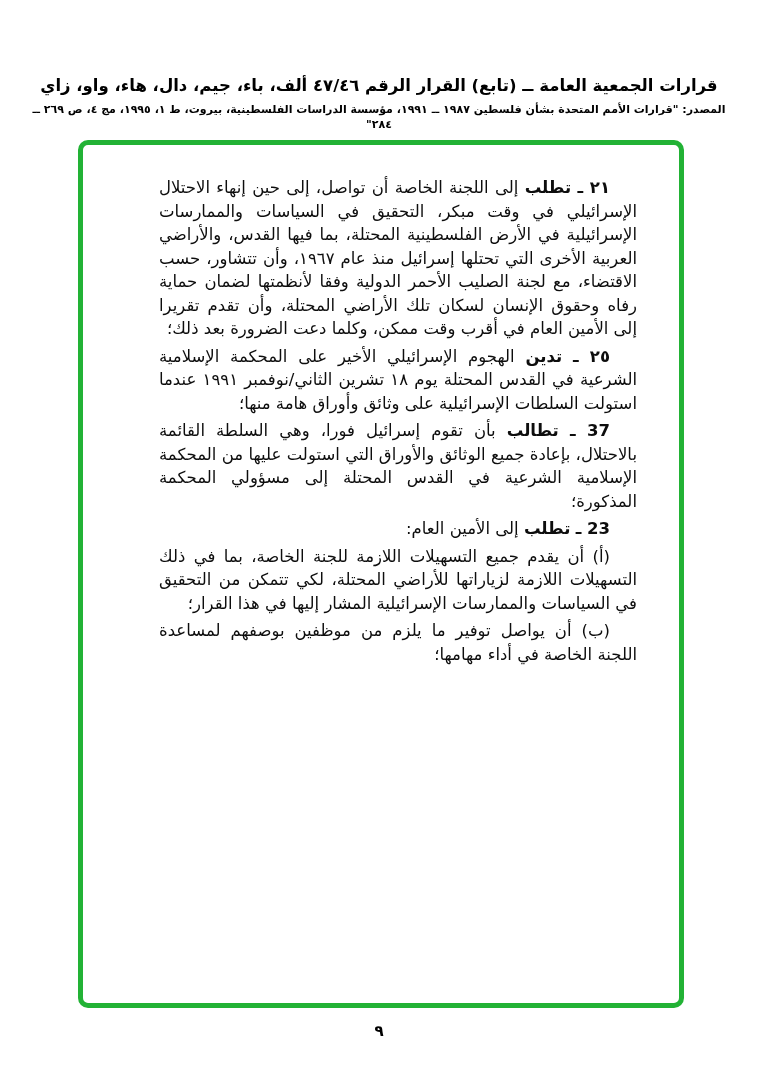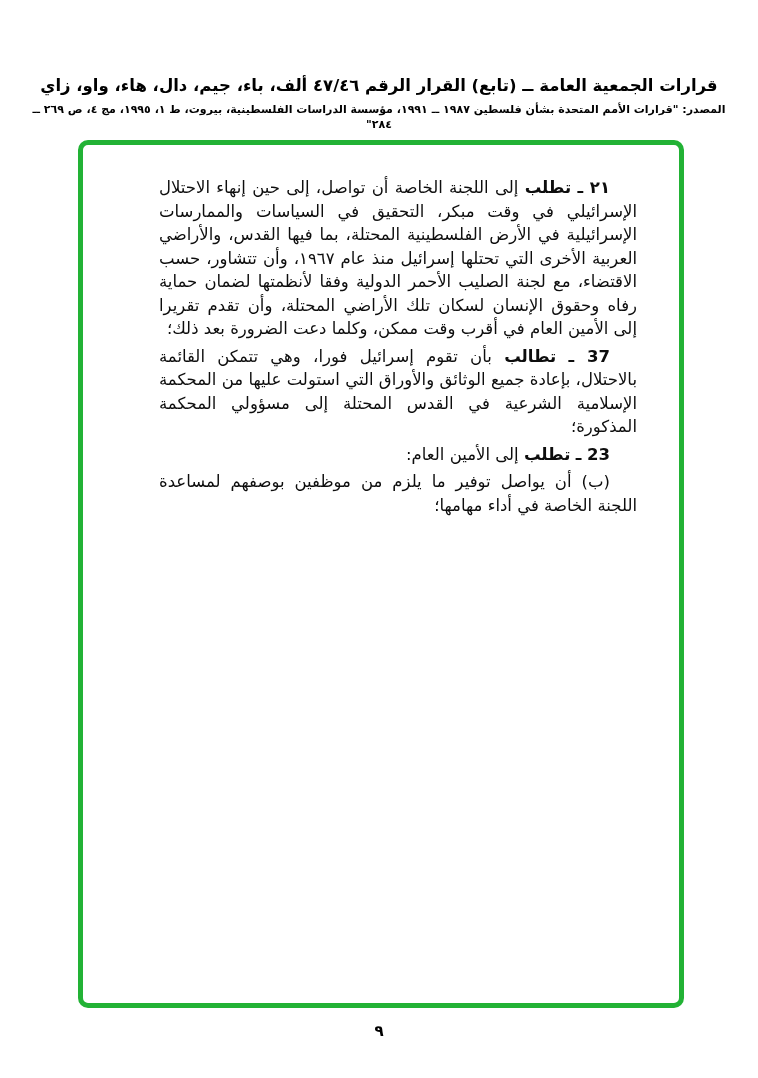--- a/index.html
+++ b/index.html
@@ -64,25 +64,27 @@
 
   <div class="green-box" style="border-color: rgb(34, 178, 53);"></div>
 
   <div class="body-text" style="color: rgb(13, 13, 13);">
 
     <p><span class="pfx">٢١ ـ</span> <span class="lead">تطلب</span> <span>إلى اللجنة الخاصة أن تواصل، إلى حين إنهاء الاحتلال الإسرائيلي في وقت مبكر، التحقيق في السياسات والممارسات الإسرائيلية في الأرض الفلسطينية المحتلة، بما فيها القدس، والأراضي العربية الأخرى التي تحتلها إسرائيل منذ عام ١٩٦٧، وأن تتشاور، حسب الاقتضاء، مع لجنة الصليب الأحمر الدولية وفقا لأنظمتها لضمان حماية رفاه وحقوق الإنسان لسكان تلك الأراضي المحتلة، وأن تقدم تقريرا إلى الأمين العام في أقرب وقت ممكن، وكلما دعت الضرورة بعد ذلك؛</span></p>
 
 
 
 
+    <p><span class="pfx">٢٥ ـ</span> <span class="lead">تدين</span> <span>الهجوم الإسرائيلي الأخير على المحكمة الإسلامية الشرعية في القدس المحتلة يوم ١٨ تشرين الثاني/نوفمبر ١٩٩١ عندما استولت السلطات الإسرائيلية على وثائق وأوراق هامة منها؛</span></p>
 
-    <p><span class="pfx">37 ـ</span> <span class="lead">تطالب</span> <span>بأن تقوم إسرائيل فورا، وهي تتمكن القائمة بالاحتلال، بإعادة جميع الوثائق والأوراق التي استولت عليها من المحكمة الإسلامية الشرعية في القدس المحتلة إلى مسؤولي المحكمة المذكورة؛</span></p>
+    <p><span class="pfx">37 ـ</span> <span class="lead">تطالب</span> <span>بأن تقوم إسرائيل فورا، وهي السلطة القائمة بالاحتلال، بإعادة جميع الوثائق والأوراق التي استولت عليها من المحكمة الإسلامية الشرعية في القدس المحتلة إلى مسؤولي المحكمة المذكورة؛</span></p>
 
     <p><span class="pfx">23 ـ</span> <span class="lead">تطلب</span> <span>إلى الأمين العام:</span></p>
 
+    <p class="subitem"><span class="pfx-plain">(أ)</span> <span>أن يقدم جميع التسهيلات اللازمة للجنة الخاصة، بما في ذلك التسهيلات اللازمة لزياراتها للأراضي المحتلة، لكي تتمكن من التحقيق في السياسات والممارسات الإسرائيلية المشار إليها في هذا القرار؛</span></p>
 
     <p class="subitem"><span class="pfx-plain">(ب)</span> <span>أن يواصل توفير ما يلزم من موظفين بوصفهم لمساعدة اللجنة الخاصة في أداء مهامها؛</span></p>
 
   </div>
 
   <div class="page-number">٩</div>
 
 </div>
 
 </body></html>

